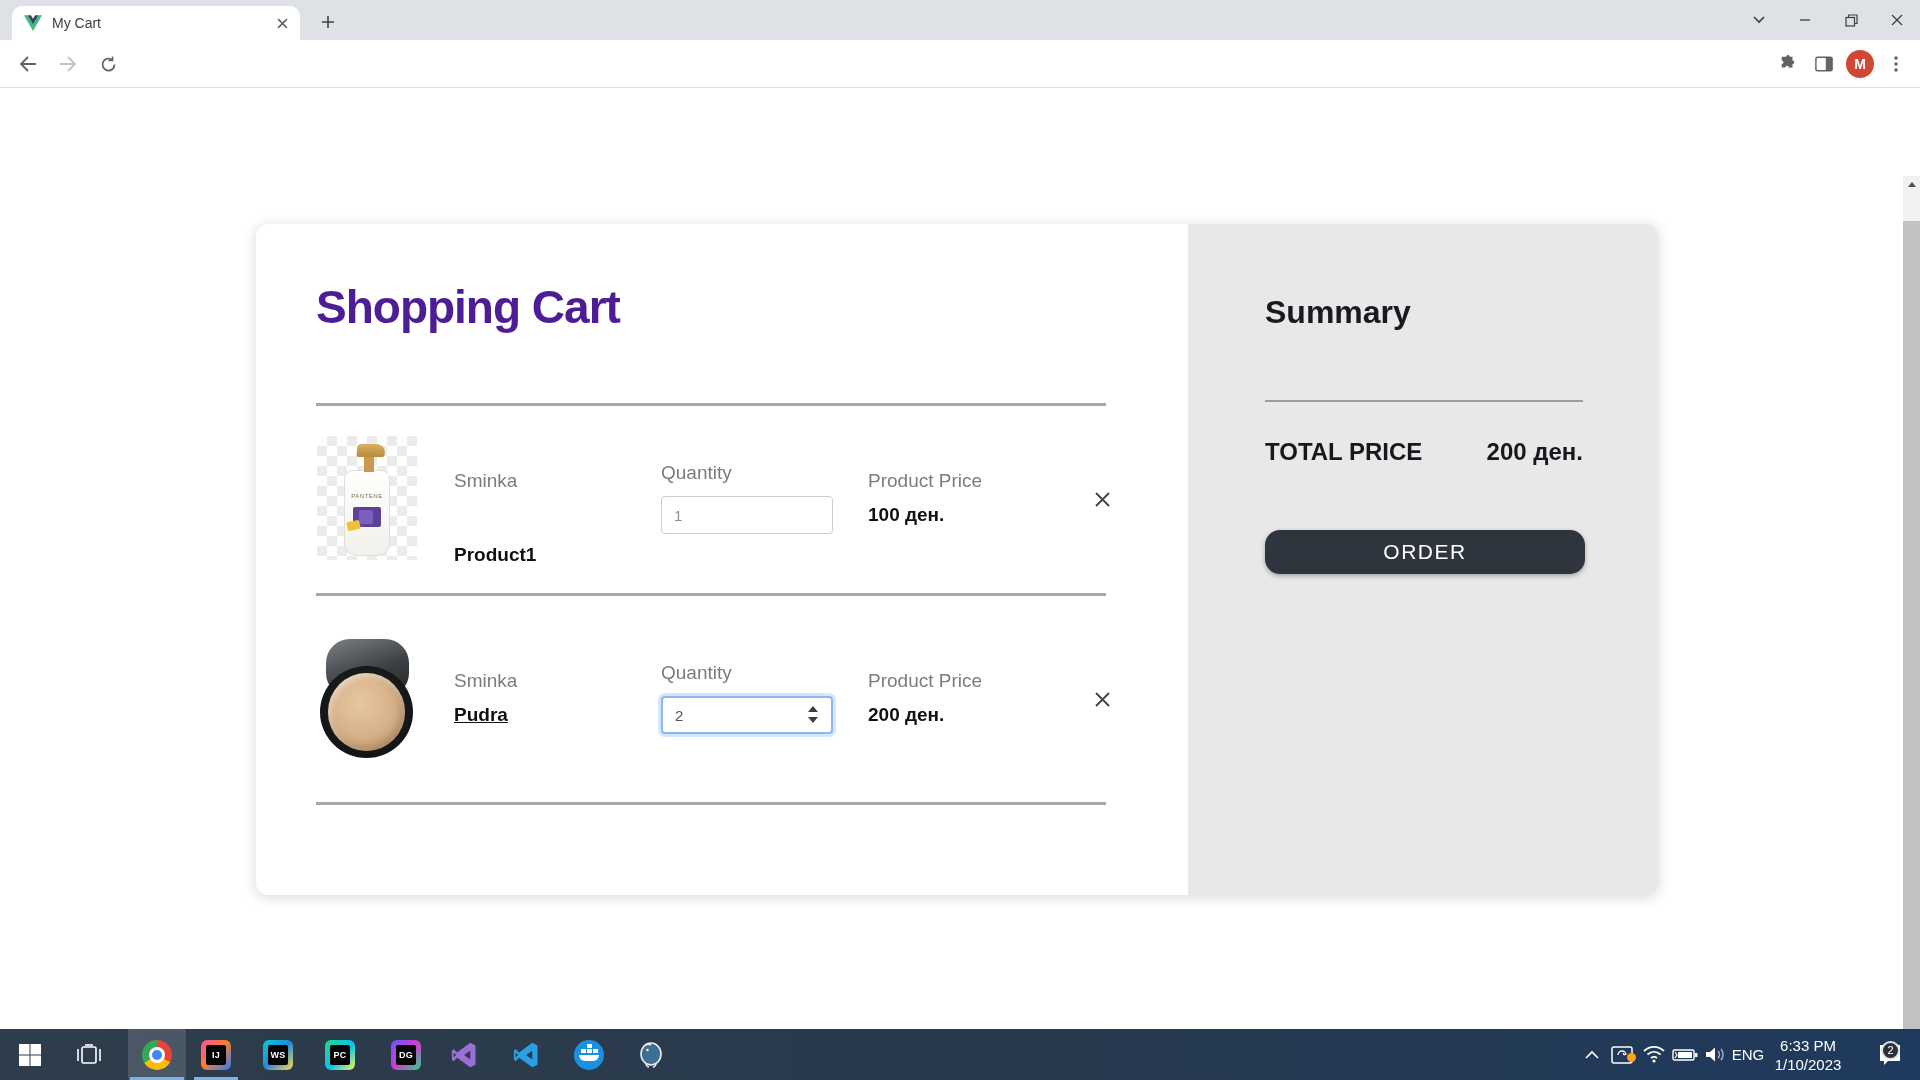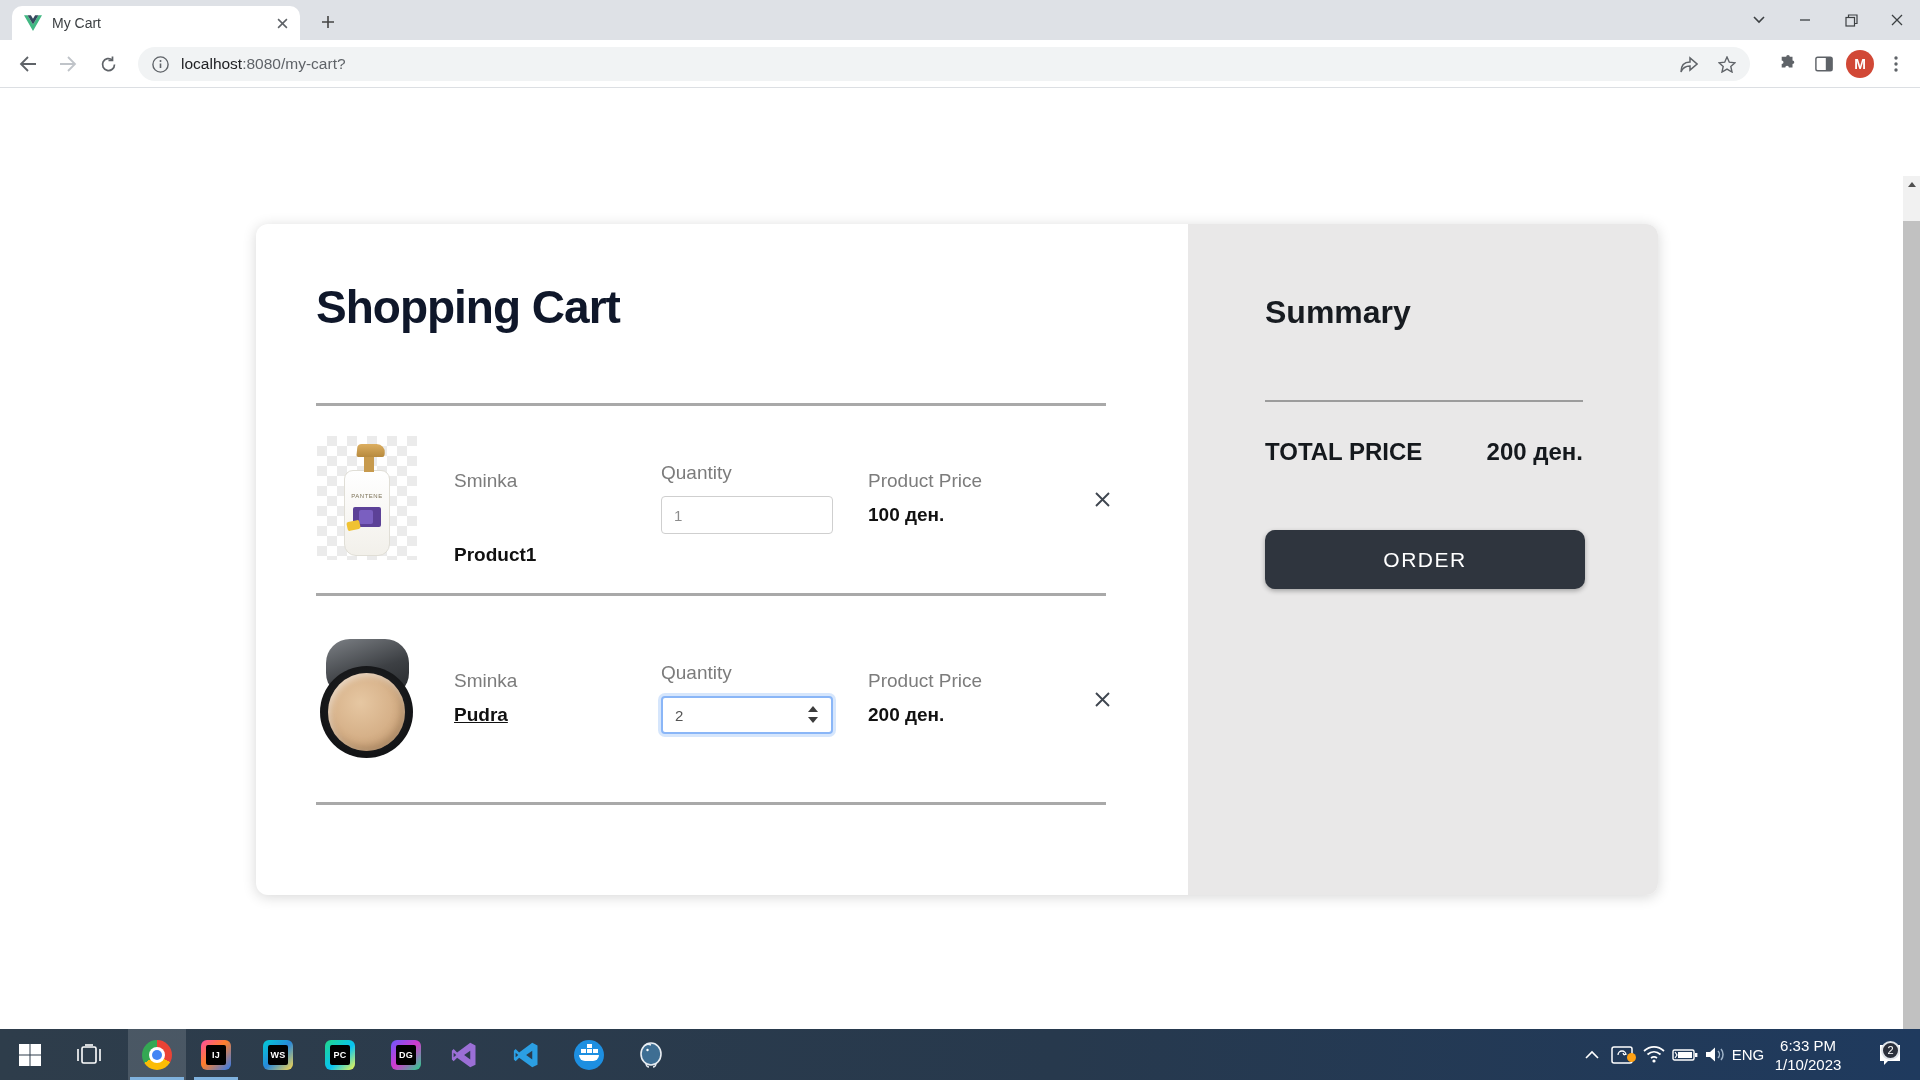--- a/index.html
+++ b/index.html
@@ -31,21 +31,21 @@
             display:flex; align-items:center; justify-content:center; }
 
   
   .content { position:absolute; top:88px; left:0; width:1920px; height:941px; background:#fff; }
 
   .card { position:absolute; left:256px; top:136px; width:1402px; height:671px; background:#fff;
           border-radius:12px; box-shadow:0 2px 14px rgba(0,0,0,.16); }
   .summary-pane { position:absolute; left:932px; top:0; width:470px; height:671px; background:#e9e8e8;
                   border-radius:0 12px 12px 0; }
 
-  .cart-title { position:absolute; left:60px; top:56px; font-size:46px; font-weight:800; color:#0f172a; letter-spacing:-1px; }
+  .cart-title { position:absolute; left:60px; top:56px; font-size:46px; font-weight:800; color:#4c1d95; letter-spacing:-1px; }
   .hr { position:absolute; left:60px; width:790px; height:3px; background:#a9a9a9; }
   .hr1 { top:179px; } .hr2 { top:369px; } .hr3 { top:578px; }
 
   .p-img { position:absolute; left:61px; width:100px; height:124px; }
   .checker { background-color:#fff;
     background-image:linear-gradient(45deg,#ebebeb 25%,transparent 25%,transparent 75%,#ebebeb 75%),
                      linear-gradient(45deg,#ebebeb 25%,transparent 25%,transparent 75%,#ebebeb 75%);
     background-size:20px 20px; background-position:0 0,10px 10px; }
   .img-row1 { top:212px; } .img-row2 { top:412px; }
 
@@ -79,22 +79,22 @@
   .sp-up { width:0; height:0; border-left:5px solid transparent; border-right:5px solid transparent; border-bottom:6px solid #3c3c3c; }
   .sp-dn { width:0; height:0; border-left:5px solid transparent; border-right:5px solid transparent; border-top:6px solid #3c3c3c; }
 
   .remove-x { position:absolute; left:833px; width:26px; height:26px; display:flex; align-items:center; justify-content:center; }
 
   
   .sum-title { position:absolute; left:77px; top:70px; font-size:32px; font-weight:800; color:#171b20; }
   .sum-hr { position:absolute; left:77px; top:176px; width:318px; height:2px; background:#9c9c9c; }
   .total-label { position:absolute; left:77px; top:214px; font-size:24px; font-weight:700; color:#15191d; }
   .total-value { position:absolute; right:75px; top:214px; font-size:24px; font-weight:700; color:#15191d; }
-  .order-btn { position:absolute; left:77px; top:306px; width:320px; height:59px; background:#2f353e; border:none;
-               border-radius:10px; color:#fff; font-family:"Liberation Sans",sans-serif; font-size:21px; letter-spacing:1.5px;
+  .order-btn { position:absolute; left:77px; top:306px; width:320px; height:44px; background:#2f353e; border:none;
+               border-radius:15px; color:#fff; font-family:"Liberation Sans",sans-serif; font-size:21px; letter-spacing:1.5px;
                box-shadow:0 2px 5px rgba(0,0,0,.3); }
 
   
   .scrollbar { position:absolute; right:0; top:88px; width:17px; height:941px; background:#f1f1f1; }
   .sb-arrow { position:absolute; left:0; width:17px; height:17px; display:flex; align-items:center; justify-content:center; }
   .sb-tri-up { width:0; height:0; border-left:4px solid transparent; border-right:4px solid transparent; border-bottom:5px solid #505050; }
   .sb-thumb { position:absolute; left:0; top:45px; width:17px; height:858px; background:#c1c1c1; }
 
   
   .taskbar { position:absolute; top:1029px; left:0; width:1920px; height:51px;
@@ -188,42 +188,20 @@
       <svg width="18" height="16" viewBox="0 0 18 16">
           <path d="M9 1 L16 8 L9 15 M16 8 H1" fill="none" stroke="#c0c4c9" stroke-width="1.8"></path>
         </svg>
     </div>
     <div class="nav-btn" style="left:90px">
       <svg width="17" height="17" viewBox="0 0 17 17">
           <path d="M14.5 8.5 A6 6 0 1 1 12.3 3.9" fill="none" stroke="#5f6368" stroke-width="1.7"></path>
           <path d="M12.5 0.5 V4.5 H8.5" fill="none" stroke="#5f6368" stroke-width="1.7"></path>
         </svg>
     </div>
-    <div class="url-pill">
-      <span class="tool-ico">
-        <svg width="17" height="17" viewBox="0 0 17 17">
-            <circle cx="8.5" cy="8.5" r="7.6" fill="none" stroke="#5f6368" stroke-width="1.4"></circle>
-            <path d="M8.5 7.5 V12" stroke="#5f6368" stroke-width="1.6"></path>
-            <circle cx="8.5" cy="5" r="1" fill="#5f6368"></circle>
-          </svg>
-      </span>
-      <span class="url-text"><span class="url-host">localhost</span><span class="url-rest">:8080/my-cart?</span></span>
-      <div class="pill-right">
-        <span class="tool-ico">
-          <svg width="18" height="17" viewBox="0 0 18 17">
-              <path d="M1 16 C1 9 5 6 10 6 V2 L17 8 L10 14 V10 C6 10 3 11 1 16 Z" fill="none" stroke="#5f6368" stroke-width="1.5"></path>
-            </svg>
-        </span>
-        <span class="tool-ico">
-          <svg width="18" height="17" viewBox="0 0 18 17">
-              <path d="M9 1 L11.3 6.2 L17 6.8 L12.8 10.5 L14 16 L9 13.1 L4 16 L5.2 10.5 L1 6.8 L6.7 6.2 Z" fill="none" stroke="#5f6368" stroke-width="1.4"></path>
-            </svg>
-        </span>
-      </div>
-    </div>
     <div class="ext-area" style="top:6px; right:0; height:36px;">
       <div class="nav-btn" style="position:static">
         <svg width="18" height="18" viewBox="0 0 20 20">
             <path d="M8 2 a2 2 0 0 1 4 0 h3 v4 a2 2 0 0 1 0 4 v4 h-4 a2 2 0 0 0 -4 0 H3 v-4 a2 2 0 0 0 0 -4 V2 Z" fill="#5f6368"></path>
           </svg>
       </div>
       <div class="nav-btn" style="position:static">
         <svg width="18" height="16" viewBox="0 0 20 17">
             <rect x="1" y="1" width="18" height="15" rx="2" fill="none" stroke="#5f6368" stroke-width="1.6"></rect>
             <rect x="12" y="1" width="7" height="15" fill="#5f6368"></rect>

